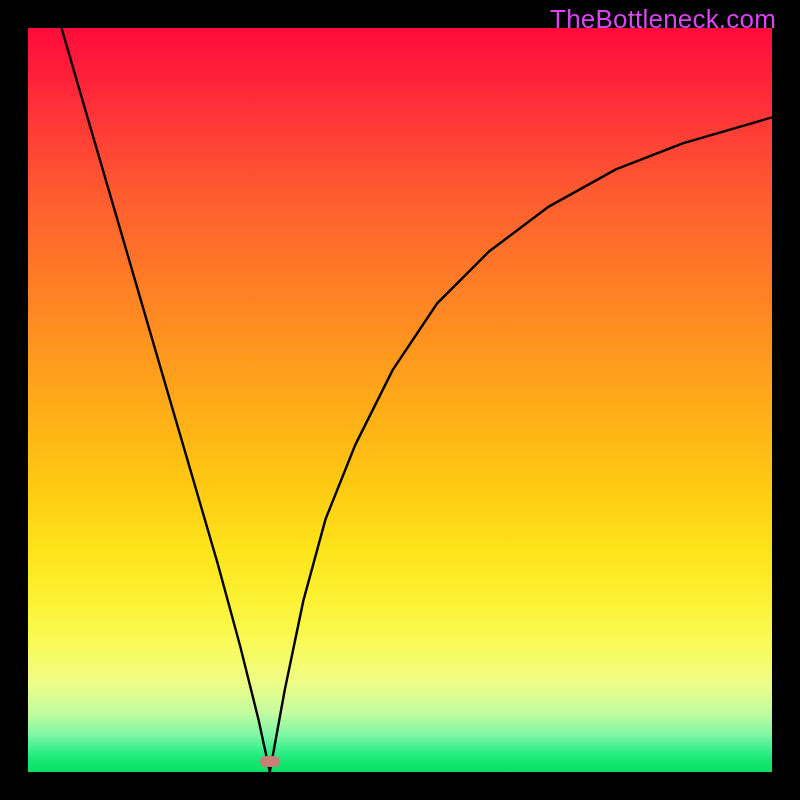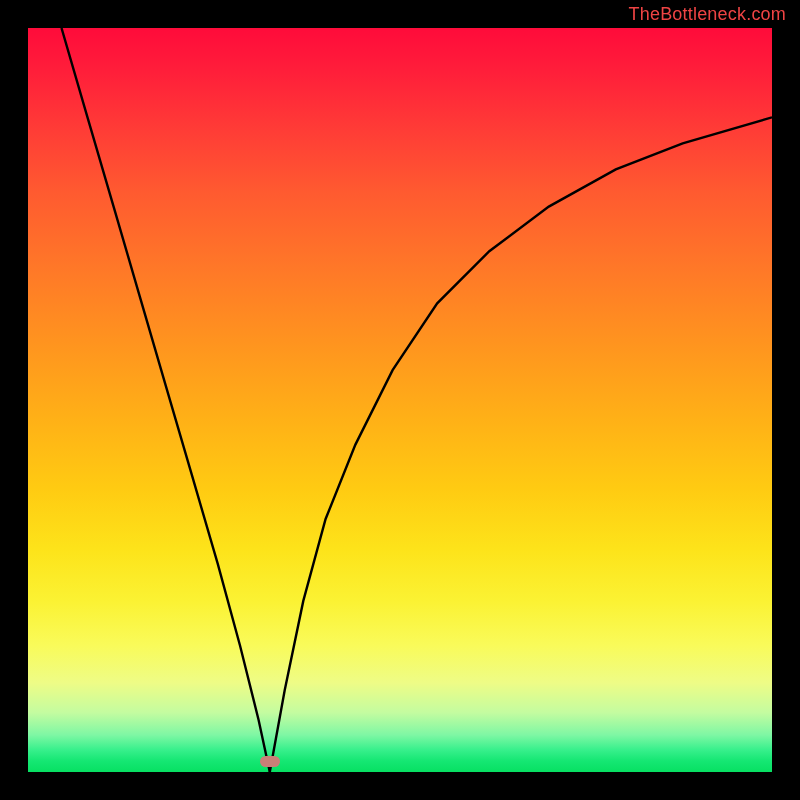--- a/index.html
+++ b/index.html
@@ -53,23 +53,23 @@
   .marker {
     position: absolute;
     width: 20px;
     height: 11px;
     border-radius: 6px;
     background: #c97f77;
   }
   .watermark {
     position: absolute;
     top: 4px;
-    right: 14px;
-    color: #ef4444;
-    font-size: 18px;
+    right: 24px;
+    color: #d946ef;
+    font-size: 26px;
     font-weight: 500;
     letter-spacing: 0.2px;
   }
 </style>
 </head>
 <body>
 
 <div class="plot-area">
   <div class="gradient-bg"></div>
   <svg class="curve-svg" viewBox="0 0 744 744" preserveAspectRatio="none">

